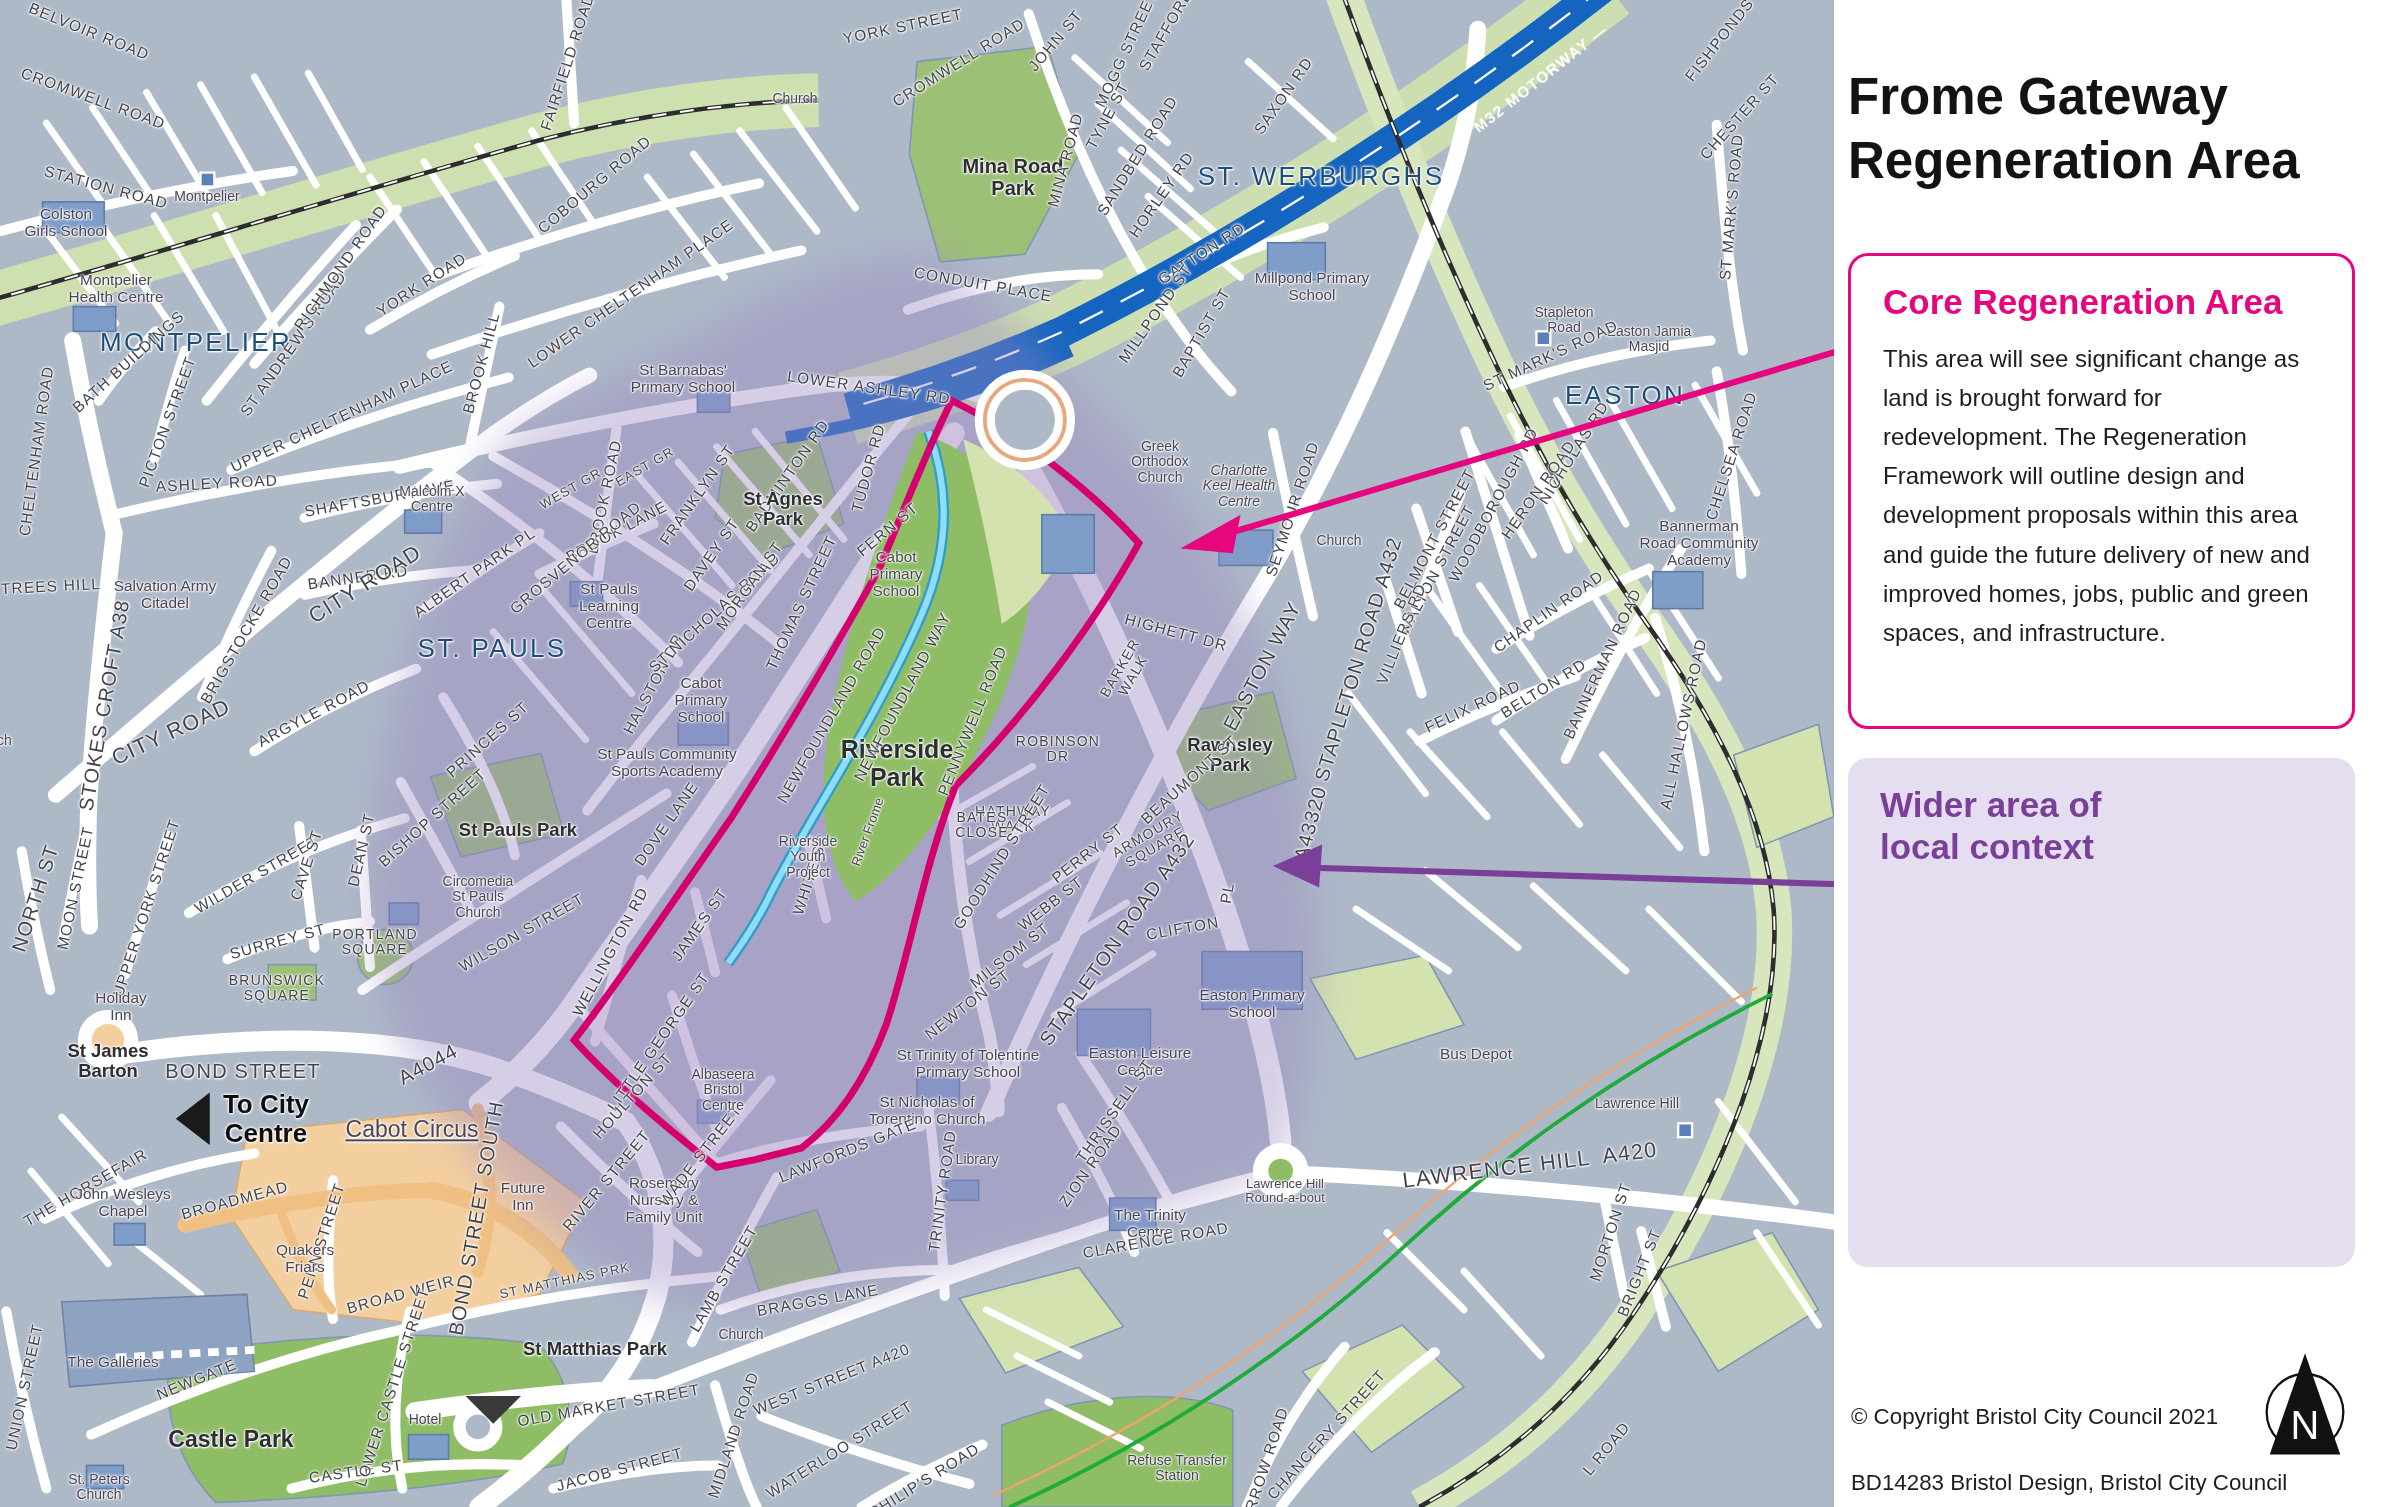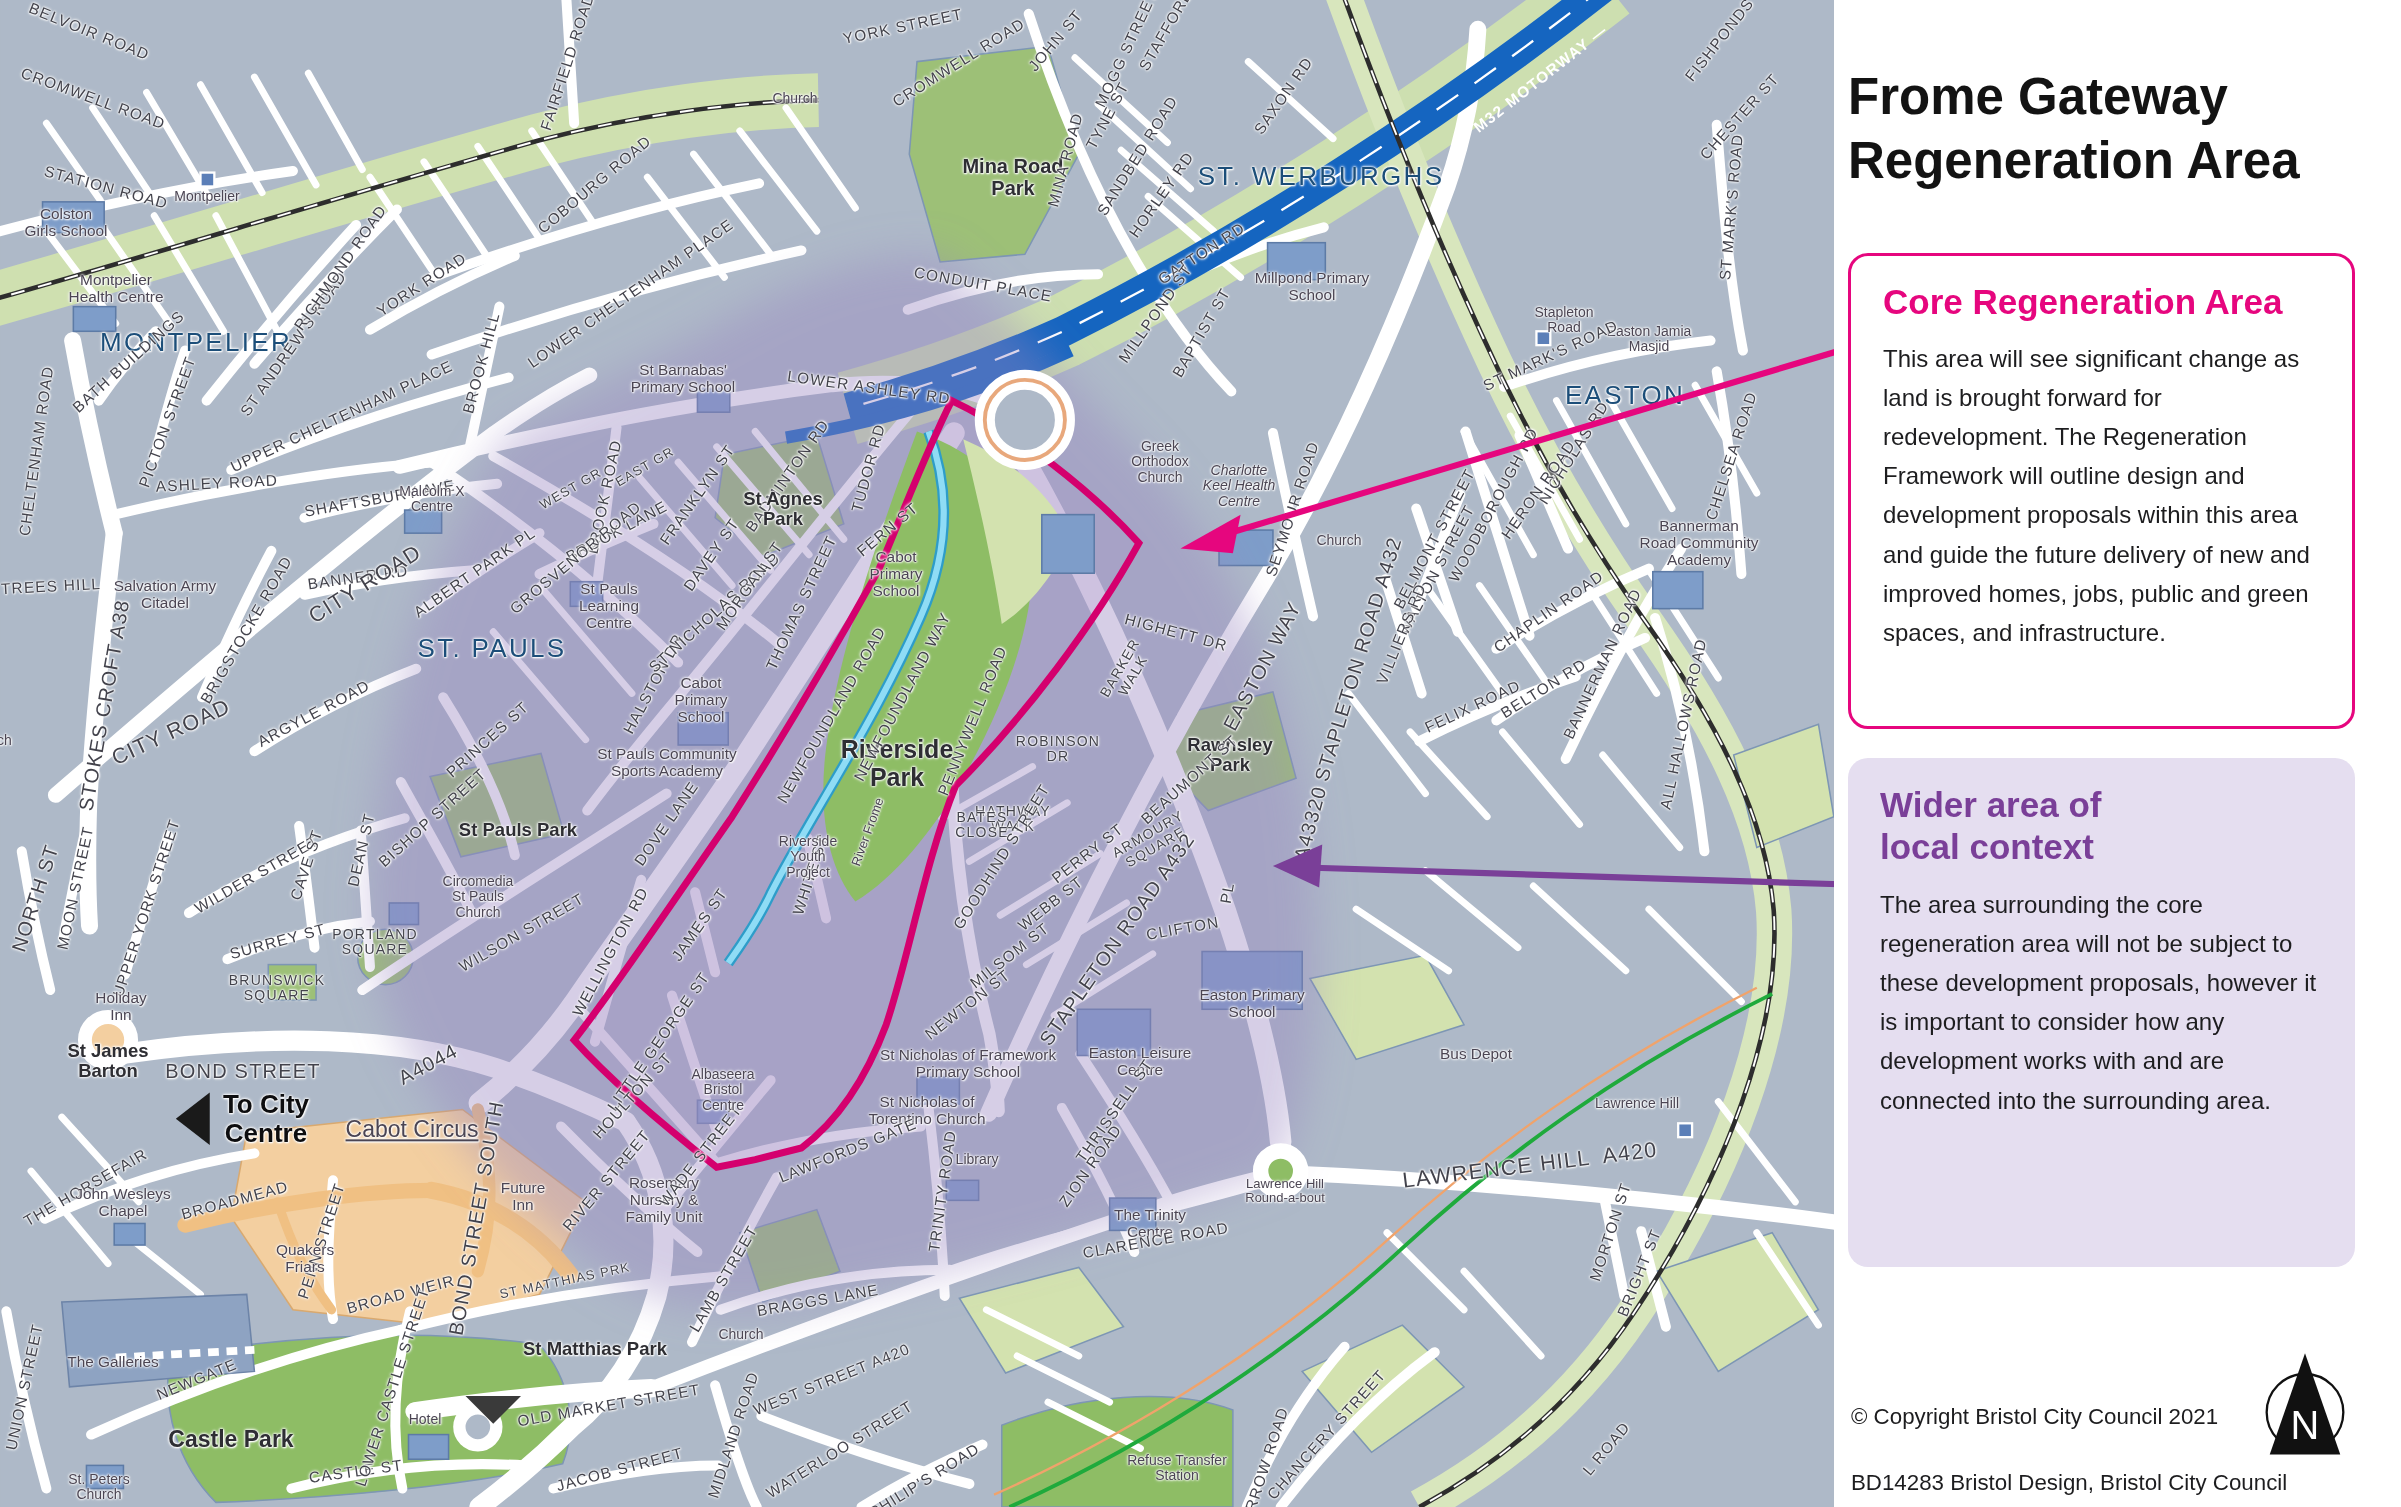--- a/index.html
+++ b/index.html
@@ -382,21 +382,21 @@
         <div class="lbl road" style="left: 968px; top: 1005px; font-size: 15.4px; --r: -38deg;">NEWTON ST</div>
         <div class="lbl road" style="left: 1117px; top: 939px; font-size: 20px; --r: -55deg;">STAPLETON ROAD A432</div>
         <div class="lbl road" style="left: 1183px; top: 929px; font-size: 15.4px; --r: -10deg;">CLIFTON</div>
         <div class="lbl road" style="left: 1228px; top: 893px; font-size: 15.4px; --r: -80deg;">PL</div>
         <div class="lbl place" style="left: 1252px; top: 1004px; font-size: 15.4px; --r: 0deg;">Easton Primary
 School</div>
         <div class="lbl place" style="left: 1140px; top: 1062px; font-size: 15.4px; --r: 0deg;">Easton Leisure
 Centre</div>
         <div class="lbl road" style="left: 1115px; top: 1111px; font-size: 15.4px; --r: -55deg;">THRISSELL ST</div>
         <div class="lbl road" style="left: 1091px; top: 1166px; font-size: 15.4px; --r: -55deg;">ZION ROAD</div>
-        <div class="lbl place" style="left: 968px; top: 1064px; font-size: 15.4px; --r: 0deg;">St Nicholas of Framework
+        <div class="lbl place" style="left: 968px; top: 1064px; font-size: 15.4px; --r: 0deg;">St Trinity of Tolentine
 Primary School</div>
         <div class="lbl place" style="left: 927px; top: 1111px; font-size: 15.4px; --r: 0deg;">St Nicholas of
 Torentino Church</div>
         <div class="lbl road" style="left: 848px; top: 1151px; font-size: 15.4px; --r: -22deg;">LAWFORDS GATE</div>
         <div class="lbl road" style="left: 943px; top: 1191px; font-size: 15.4px; --r: -82deg;">TRINITY ROAD</div>
         <div class="lbl place" style="left: 977px; top: 1160px; font-size: 14px; --r: 0deg;">Library</div>
         <div class="lbl place" style="left: 1150px; top: 1224px; font-size: 15.4px; --r: 0deg;">The Trinity
 Centre</div>
         <div class="lbl road" style="left: 1156px; top: 1241px; font-size: 15.4px; --r: -10deg;">CLARENCE ROAD</div>
         <div class="lbl place" style="left: 1285px; top: 1191px; font-size: 13px; --r: 0deg;">Lawrence Hill
@@ -544,21 +544,20 @@
 Regeneration Area</h1>
 
     <div id="core-box" class="callout">
       <h2>Core Regeneration Area</h2>
       <p>This area will see significant change as land is brought forward for redevelopment. The Regeneration Framework will outline design and development proposals within this area and guide the future delivery of new and improved homes, jobs, public and green spaces, and infrastructure.</p>
     </div>
 
     <div id="wider-box" class="callout">
       <h2>Wider area of
 local context</h2>
-      <p>The area surrounding the core regeneration area will not be subject to these development proposals, however it is important to consider how any development works with and are connected into the surrounding area.</p>
     </div>
 
     <div id="copyright">© Copyright Bristol City Council 2021</div>
     <svg id="compass" width="92" height="123" viewBox="0 0 120 160">
       <circle cx="60" cy="85" r="50" fill="none" stroke="#111" stroke-width="3"></circle>
       <polygon points="60,8 14,140 106,140" fill="#111"></polygon>
       <text x="60" y="120" text-anchor="middle" font-size="52" font-family="Liberation Sans, sans-serif" fill="#fff">N</text>
     </svg>
     <div id="bdline">BD14283 Bristol Design, Bristol City Council</div>
   </div>

